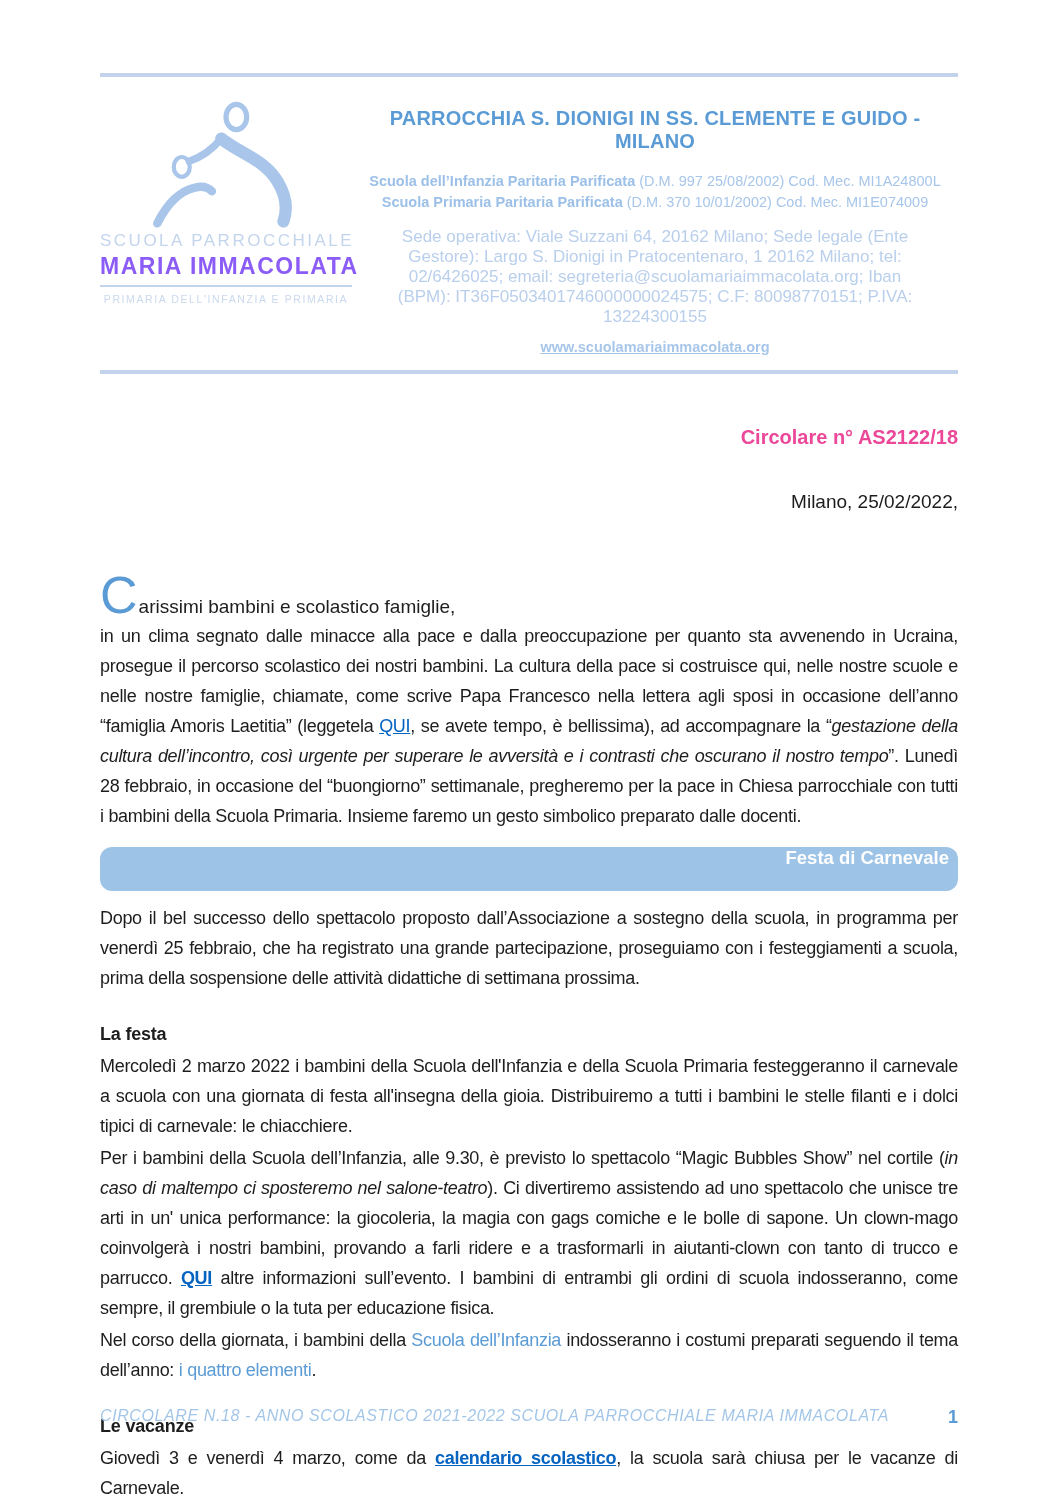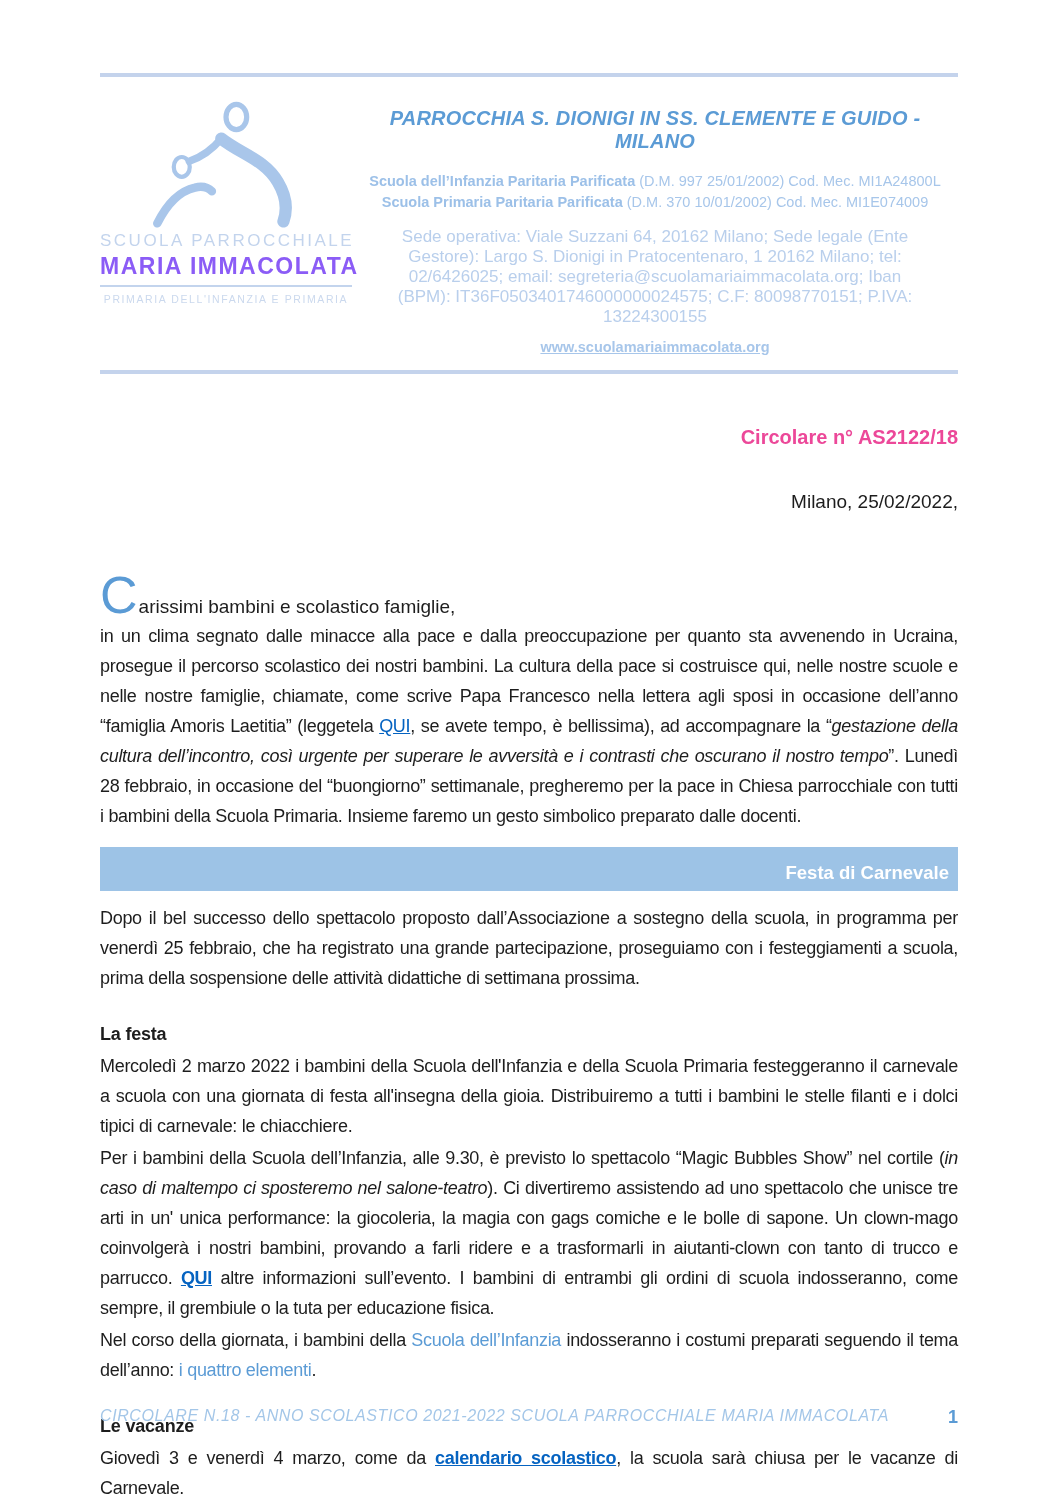--- a/index.html
+++ b/index.html
@@ -17,41 +17,41 @@
 
   
   .letterhead { display:flex; margin:22px 100px 0 100px; }
   .logo { width:252px; text-align:center; padding-top:2px; flex:none; }
   .logo svg { display:block; margin:0 auto; }
   .logo-line1 { font-size:17px; letter-spacing:2.5px; color:#C3D4ED; margin-top:2px; white-space:nowrap; }
   .logo-line2 { font-size:23px; font-weight:bold; letter-spacing:1.5px; color:#8b5cf6;
                 border-bottom:2px solid #C3D4ED; padding-bottom:5px; margin-top:2px; white-space:nowrap; }
   .logo-line3 { font-size:10.5px; letter-spacing:1.6px; color:#CBD9EE; margin-top:6px; white-space:nowrap; }
   .letterhead-right { flex:1; text-align:center; }
-  .lh-title { margin:8px 0 0 0; font-size:20px; font-weight:bold; color:#5B9BD5; letter-spacing:0.2px;font-style:italic; }
+  .lh-title { margin:8px 0 0 0; font-size:20px; font-weight:bold; color:#5B9BD5; letter-spacing:0.2px; }
   .school-lines { margin-top:18px; font-size:14.5px; line-height:21px; color:#A7C6EA; }
   .school-lines b { color:#9CC0E8; }
   .lh-address { margin:14px 28px 0 28px; font-size:17px; line-height:20px; color:#B9CFEC; }
   .lh-website { display:inline-block; margin-top:12px; font-size:14.5px; font-weight:bold;
                 color:#A7C6EA; text-decoration:underline; }
 
   
   .circ-no  { margin:52px 100px 0; text-align:right; font-size:20px; font-weight:bold; color:#ec4899; }
   .dateline { margin:42px 100px 0; text-align:right; font-size:19px; color:#1d1d1d; }
 
   
   .salutation { margin:58px 100px 0; display:flex; align-items:baseline; font-size:19px; }
   .dropcap { font-size:52px; line-height:48px; color:#5B9BD5; margin-right:1px; font-weight:400; }
   .para { margin:2px 100px 0; font-size:18px; line-height:30px; letter-spacing:-0.3px;
           text-align:justify; }
   .para.gap { margin-top:12px; }
   .section-heading { margin:26px 100px 0; font-size:18px; font-weight:bold; line-height:30px; letter-spacing:-0.2px; }
   .banner { margin:16px 100px 0; height:44px; background:#9DC3E6; color:#ffffff;
-            font-weight:bold; font-size:18.5px; display:flex; align-items:flex-end;
-            justify-content:flex-end; padding:0 9px 7px 9px; box-sizing:border-box; }
+            font-weight:bold; font-size:18.5px; display:flex; 
+            justify-content:flex-end; padding:0 9px 7px 9px; box-sizing:border-box;border-radius:12px; }
 
   .seg-i { font-style:italic; }
   .seg-link  { color:#0563C1; text-decoration:underline; cursor:pointer; }
   .seg-linkb { color:#0563C1; text-decoration:underline; font-weight:bold; cursor:pointer; }
   .seg-blue  { color:#5B9BD5; }
 
   
   .footer { position:absolute; left:100px; right:100px; bottom:70px;
             display:flex; justify-content:space-between; align-items:flex-start; }
   .footer-text { font-style:italic; font-size:16px; letter-spacing:0.6px; color:#A3C6E8; }
@@ -76,21 +76,21 @@
         </g>
       </svg>
       <div class="logo-line1">SCUOLA PARROCCHIALE</div>
       <div class="logo-line2">MARIA IMMACOLATA</div>
       <div class="logo-line3">PRIMARIA DELL'INFANZIA E PRIMARIA</div>
     </div>
 
     <div class="letterhead-right">
       <h1 class="lh-title">PARROCCHIA S. DIONIGI IN SS. CLEMENTE E GUIDO - MILANO</h1>
       <div class="school-lines">
-        <div><b>Scuola dell’Infanzia Paritaria Parificata</b><span> (D.M. 997 25/01/2002) Cod. Mec. MI1A24800L</span></div>
+        <div><b>Scuola dell’Infanzia Paritaria Parificata</b><span> (D.M. 997 25/08/2002) Cod. Mec. MI1A24800L</span></div>
         <div><b>Scuola Primaria Paritaria Parificata</b><span> (D.M. 370 10/01/2002) Cod. Mec.  MI1E074009</span></div>
       </div>
       <div class="lh-address">Sede operativa: Viale Suzzani 64, 20162 Milano; Sede legale (Ente Gestore): Largo S. Dionigi in Pratocentenaro, 1 20162 Milano; tel: 02/6426025; email: segreteria@scuolamariaimmacolata.org; Iban (BPM): IT36F0503401746000000024575; C.F: 80098770151; P.IVA: 13224300155</div>
       <a class="lh-website">www.scuolamariaimmacolata.org</a>
     </div>
   </header>
 
   <div class="rule mid"></div>
 
   <div class="circ-no">Circolare n° AS2122/18</div>

